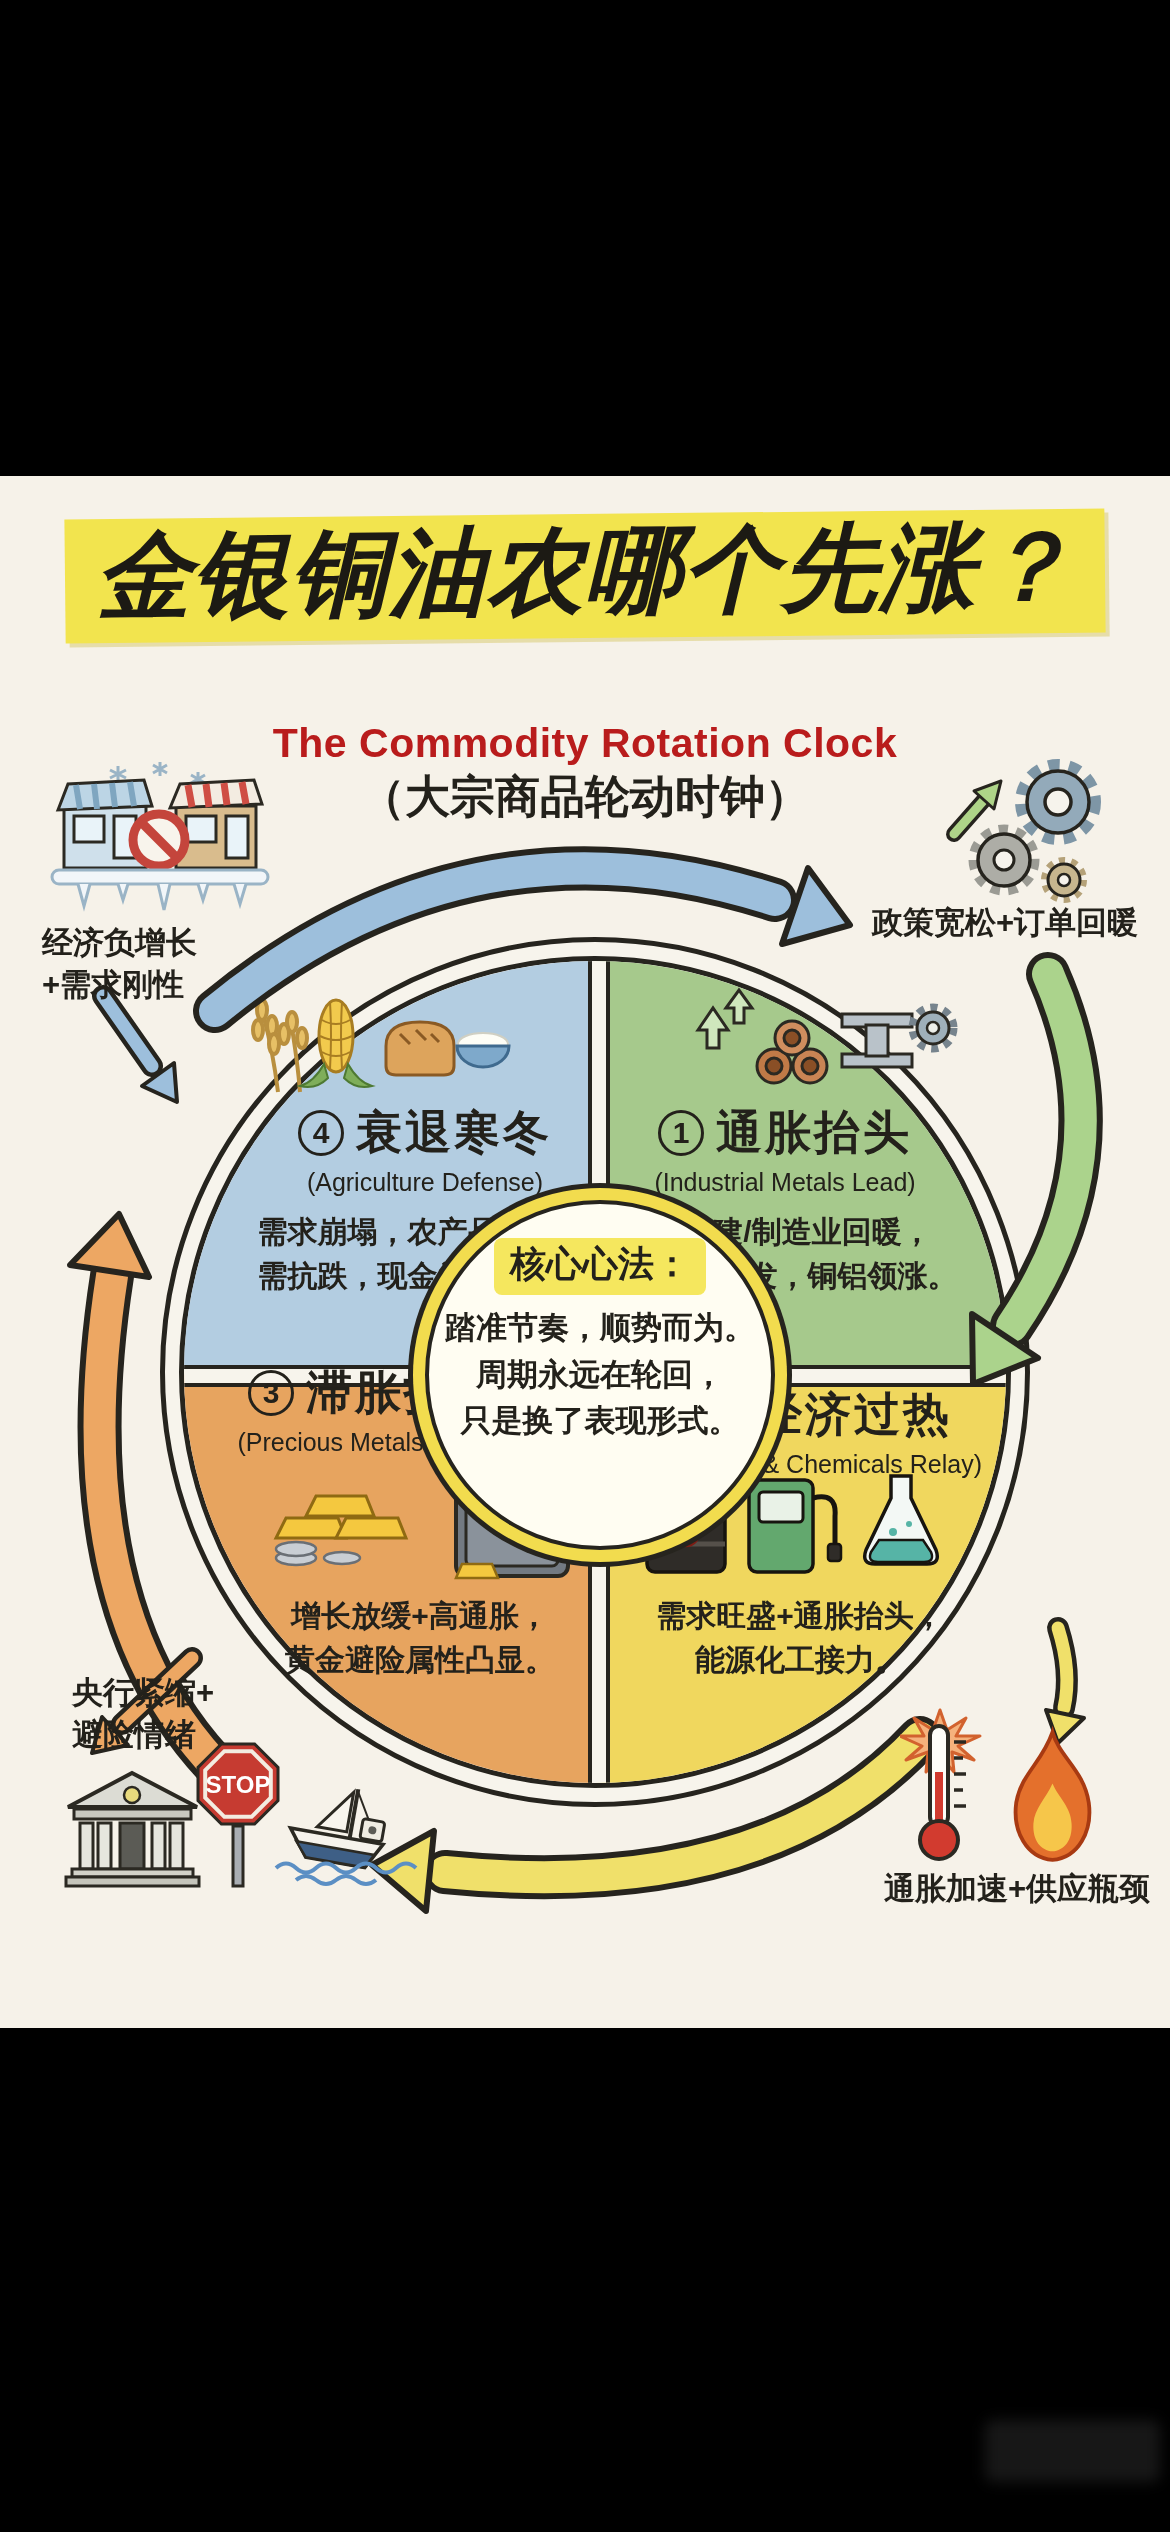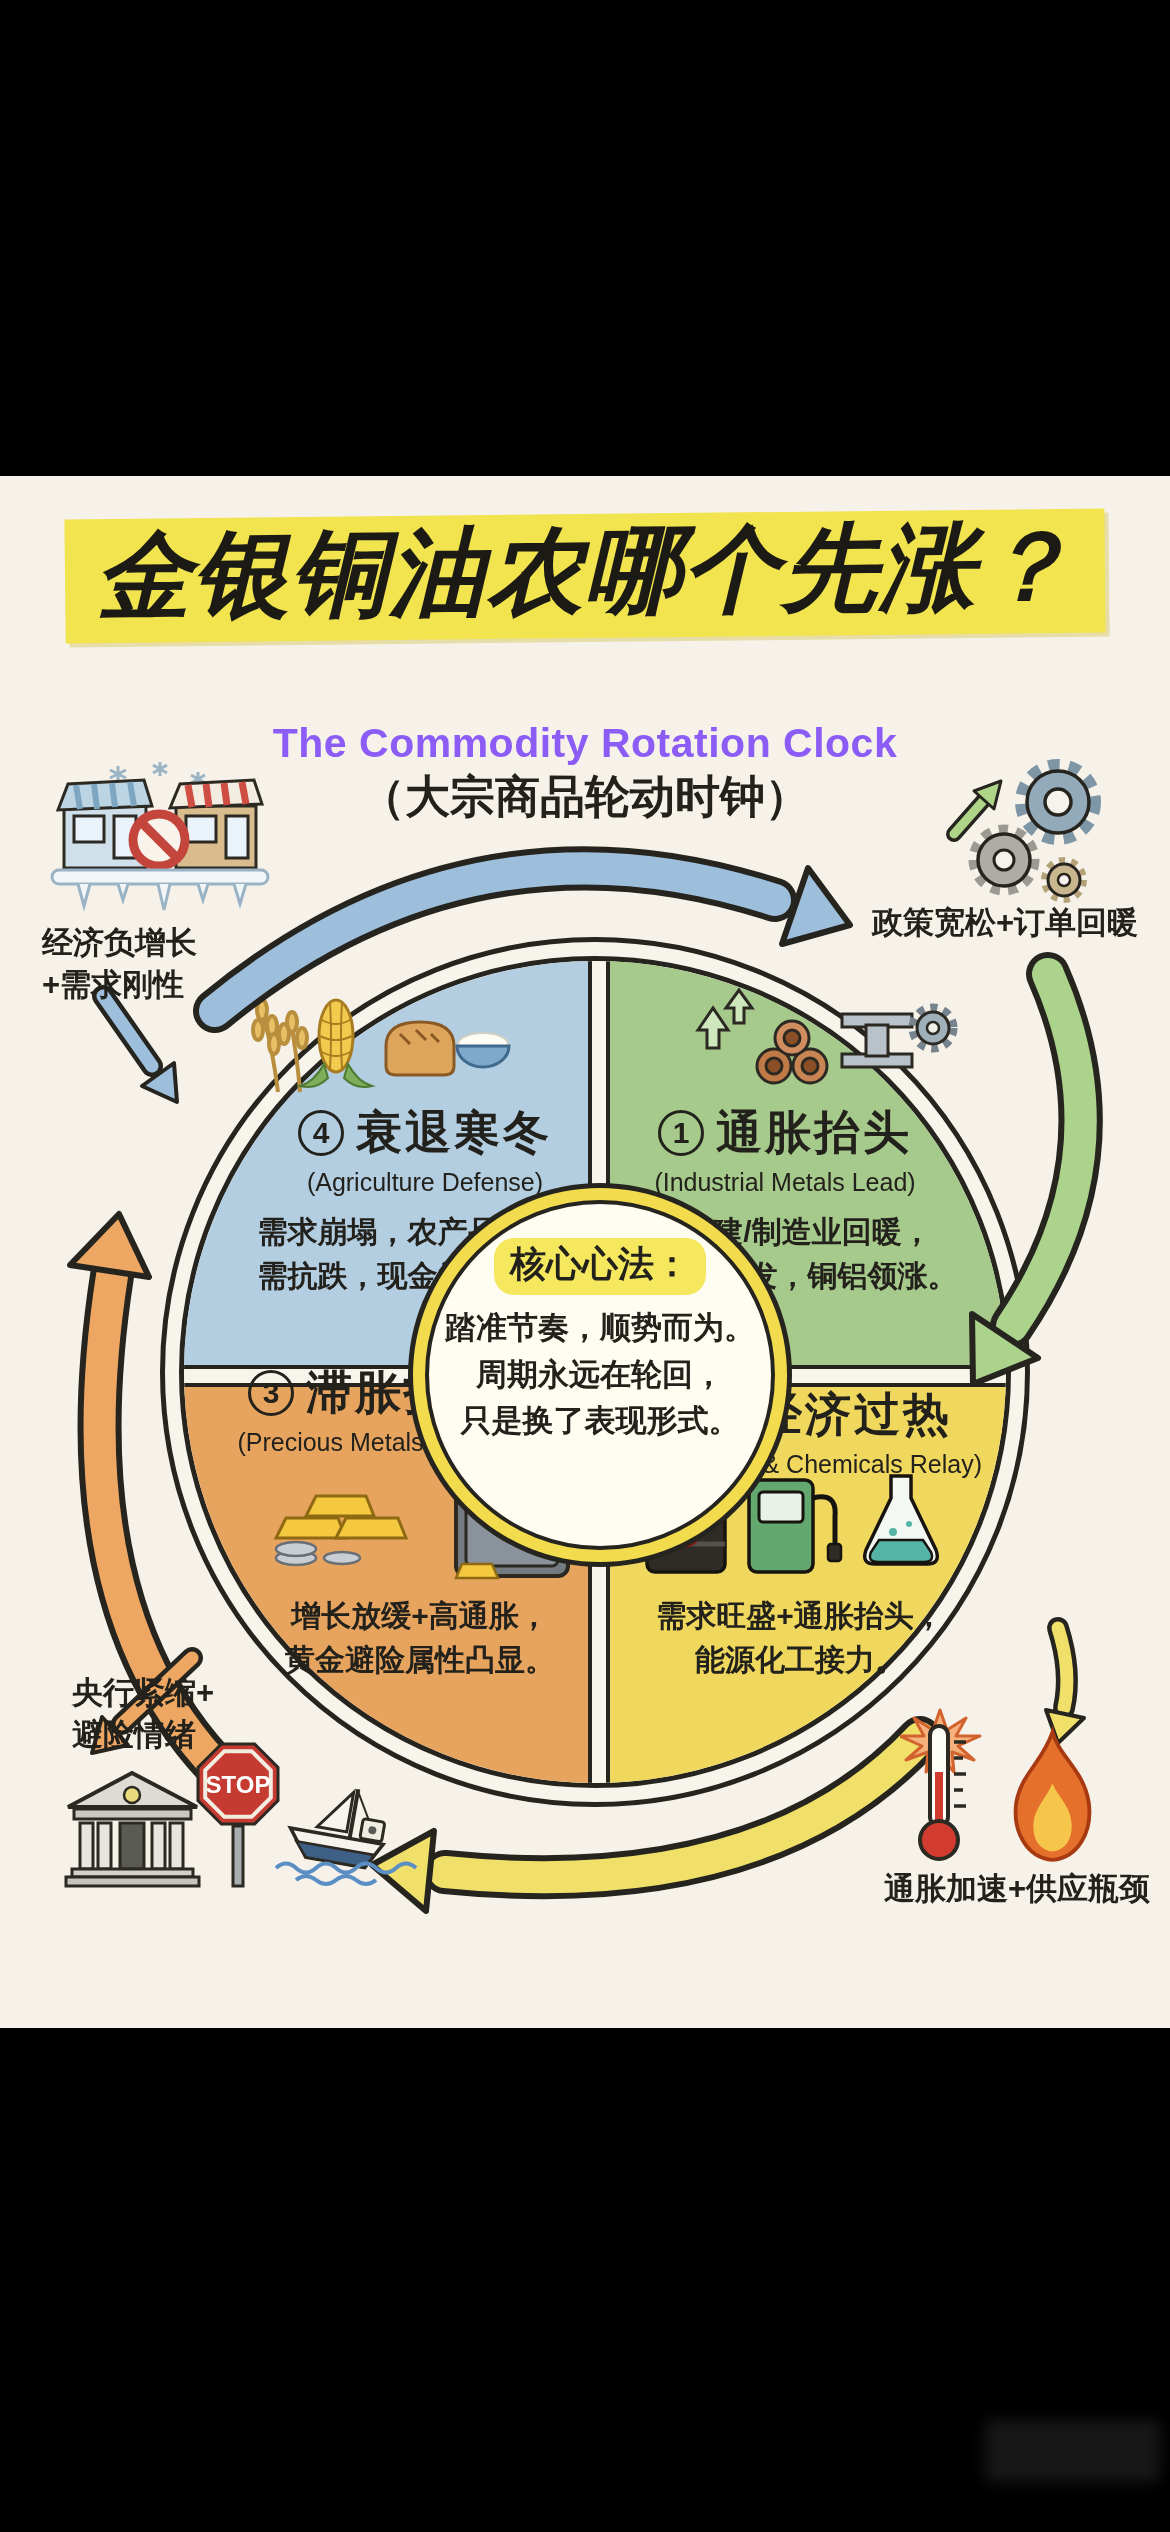--- a/index.html
+++ b/index.html
@@ -10,21 +10,21 @@
   
   .poster{position:absolute;left:0;top:476px;width:1170px;height:1552px;
           background:#f6f2e9;overflow:hidden;}
 
   .title-wrap{left:0;top:38px;width:1170px;text-align:center;font-style:italic;}
   .main-title{display:inline-block;background:#f2e44e;padding:8px 30px 18px;
               font-size:96px;font-weight:900;letter-spacing:2px;line-height:1.02;
               transform:rotate(-0.6deg);color:#1c1a14;box-shadow:4px 4px 0 rgba(210,195,90,.45);}
 
   .subtitle-wrap{left:0;top:244px;width:1170px;text-align:center;}
-  .sub-en{font-size:41px;font-weight:800;letter-spacing:0.5px;color:#8b5cf6;}
+  .sub-en{font-size:41px;font-weight:800;letter-spacing:0.5px;color:#b91c1c;}
   .sub-zh{font-size:45px;font-weight:800;color:#23211b;}
 
   
   .wheel{left:160px;top:461px;width:870px;height:870px;border-radius:50%;
          background:#f7f4ec;border:5px solid #26241e;box-sizing:border-box;z-index:2;}
   .wheel-inner{position:absolute;left:14px;top:14px;right:14px;bottom:14px;
                border-radius:50%;border:5px solid #26241e;overflow:hidden;box-sizing:border-box;}
   .qd{position:absolute;width:50%;height:50%;}
   .qd-tl{left:0;top:0;background:#b3cde1;}
   .qd-tr{right:0;top:0;background:#a6c98c;}
@@ -32,21 +32,21 @@
   .qd-br{right:0;bottom:0;background:#f0d75e;}
   .div-v{position:absolute;left:calc(50% - 7px);top:0;bottom:0;width:14px;
          background:#f7f4ec;border-left:4px solid #26241e;border-right:4px solid #26241e;}
   .div-h{position:absolute;top:calc(50% - 7px);left:0;right:0;height:14px;
          background:#f7f4ec;border-top:4px solid #26241e;border-bottom:4px solid #26241e;}
 
   .center-circle{position:absolute;left:260px;top:258px;width:350px;height:350px;
                  border-radius:50%;background:#fffdf2;border:4px solid #26241e;
                  box-shadow:0 0 0 12px #f2dc4e,0 0 0 17px #26241e;
                  text-align:center;box-sizing:border-box;padding-top:34px;z-index:5;}
-  .center-head{display:inline-block;background:#f5e75e;border-radius:20px;
+  .center-head{display:inline-block;background:#f5e75e;border-radius:8px;
                padding:2px 16px 6px;font-size:36px;font-weight:900;}
   .center-line{font-size:31px;font-weight:800;line-height:1.5;}
 
   .q-block{position:absolute;text-align:center;z-index:3;}
   .q-headrow{display:flex;justify-content:center;align-items:center;gap:12px;}
   .q-num{display:inline-flex;width:46px;height:46px;border:3px solid #23211b;border-radius:50%;
          align-items:center;justify-content:center;font-size:30px;font-weight:900;box-sizing:border-box;}
   .q-title{font-size:46px;font-weight:900;letter-spacing:3px;}
   .q-en{font-size:25px;font-weight:400;margin-top:4px;}
   .q-body{font-size:30px;font-weight:800;line-height:1.45;white-space:pre-line;}

